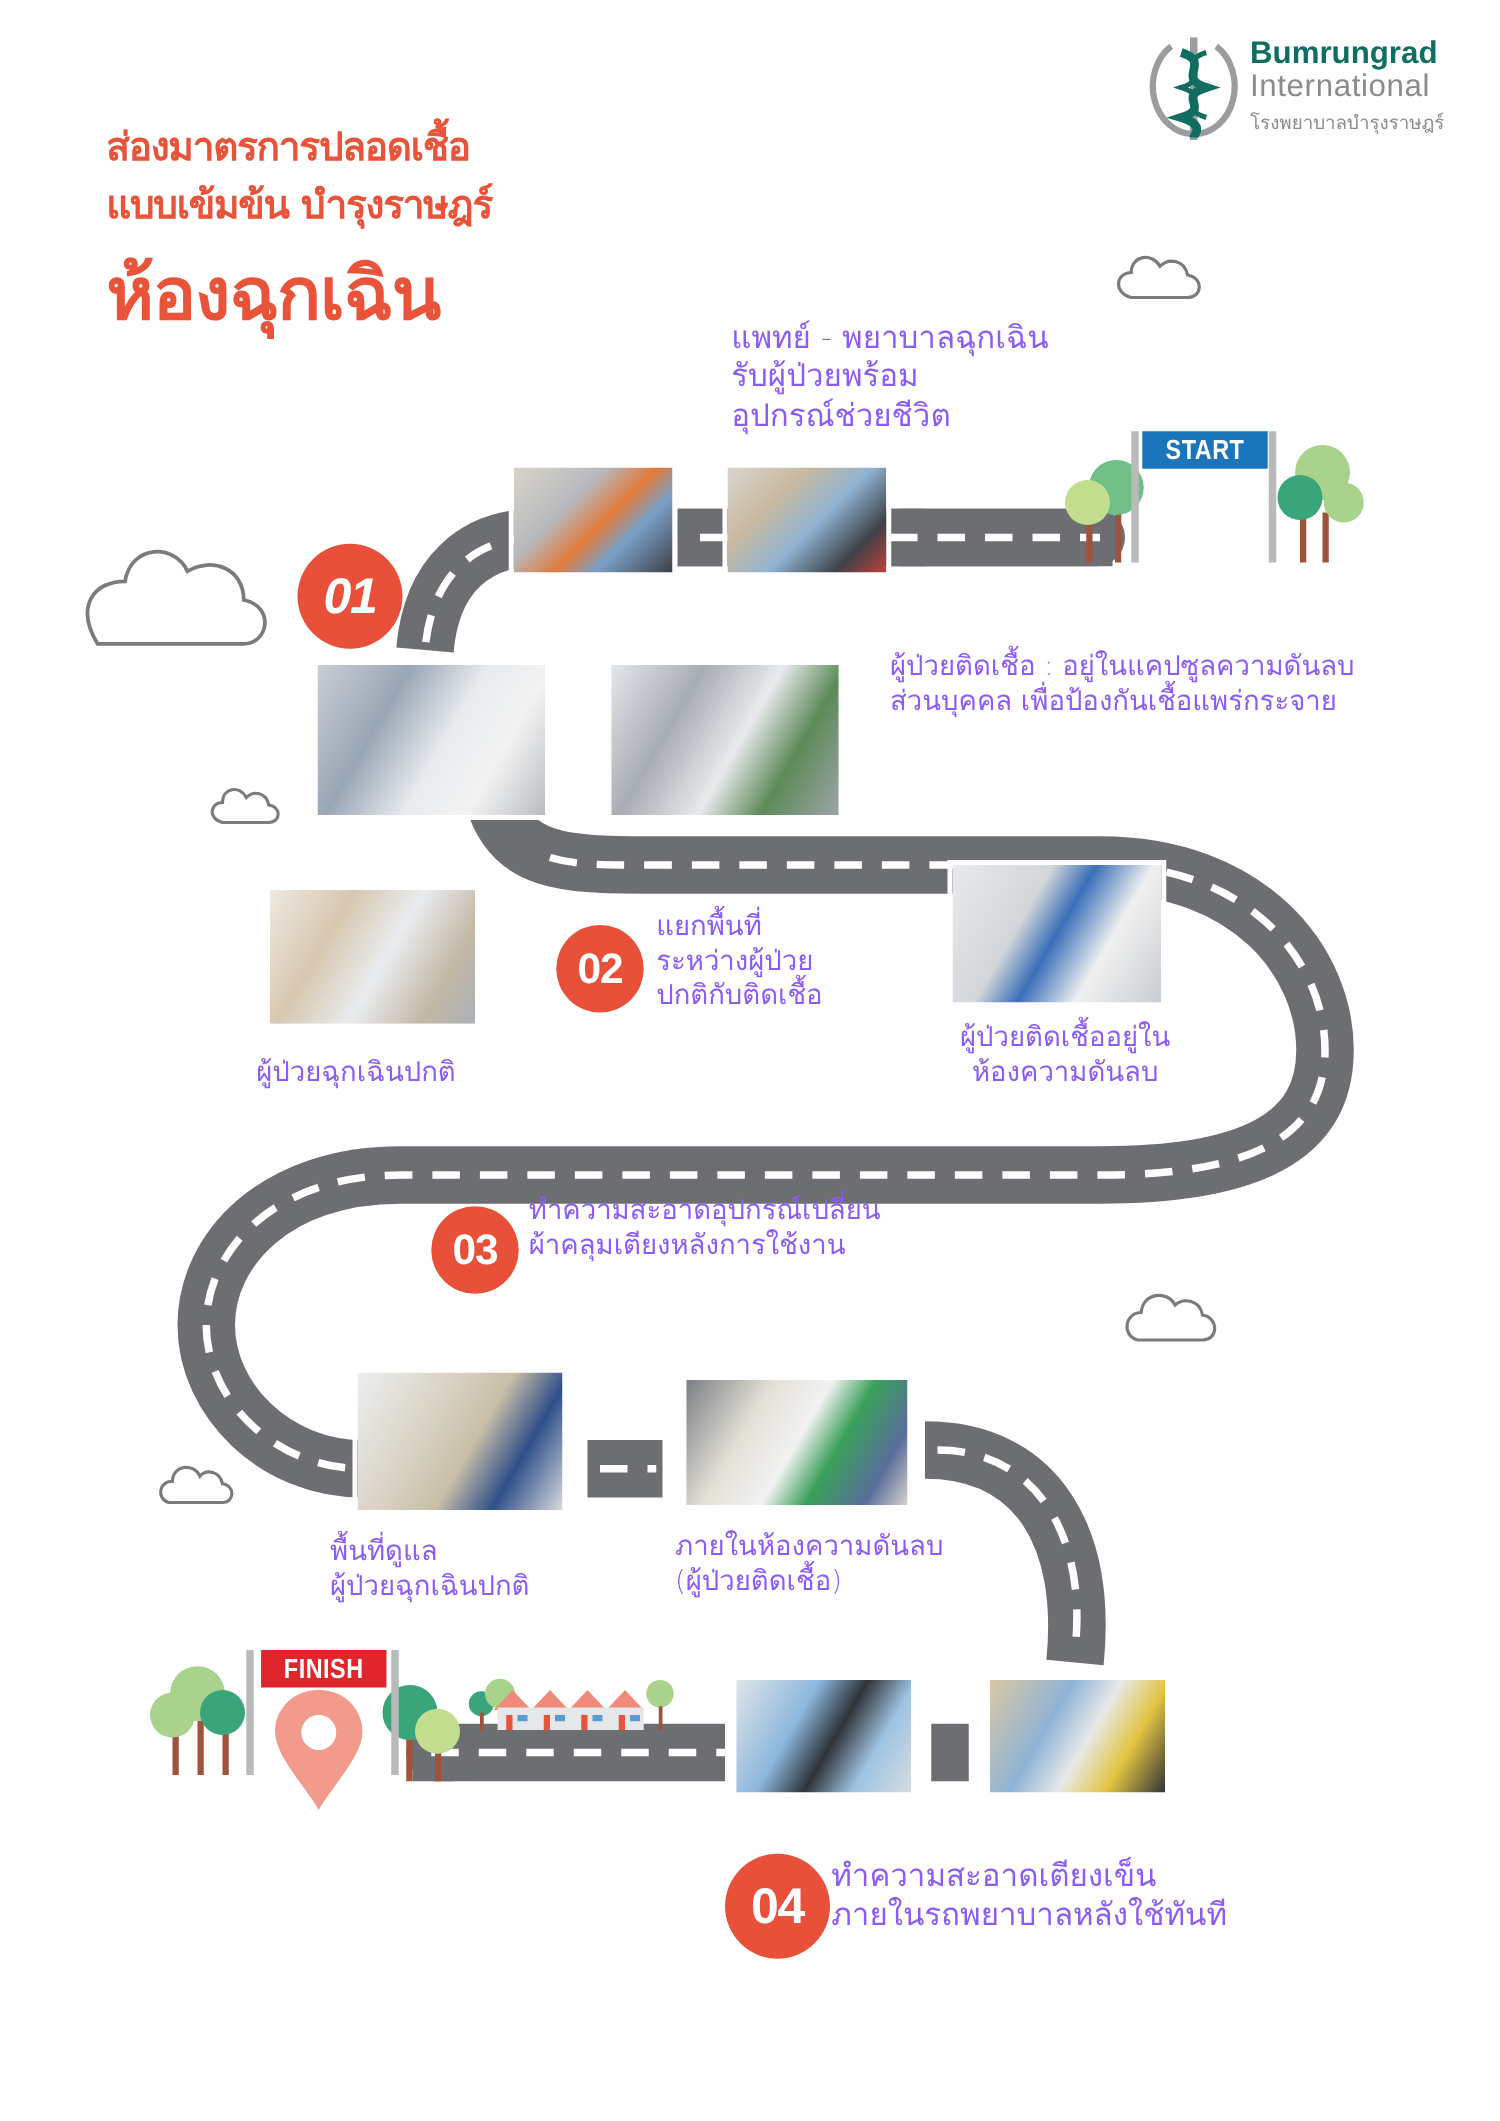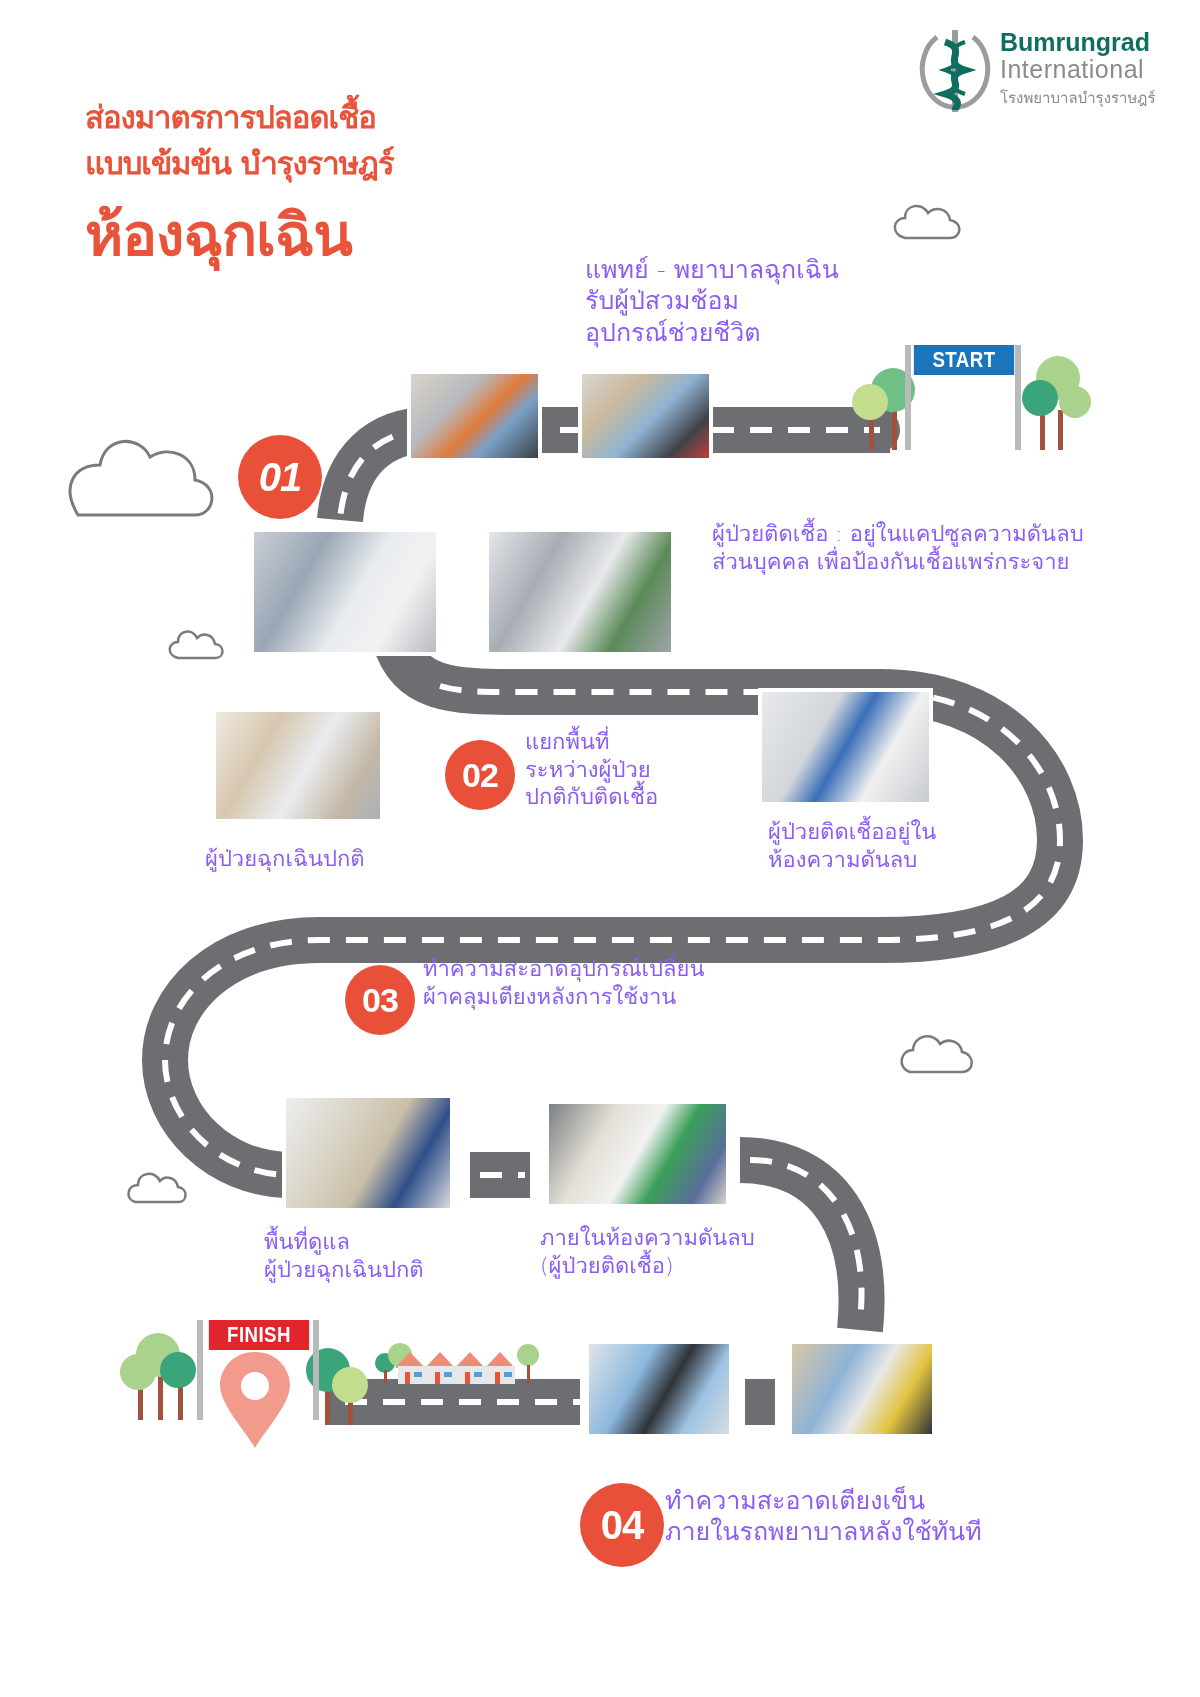--- a/index.html
+++ b/index.html
@@ -162,21 +162,21 @@
 <div class="pole" style="left:905px;top:345px;height:105px;"></div>
 <div class="pole" style="left:1015px;top:345px;height:105px;"></div>
 <div class="sign start-sign" style="left:905px;top:345px;width:118px;height:30px;">START</div>
 
 <div class="pole" style="left:197px;top:1320px;height:100px;"></div>
 <div class="pole" style="left:313px;top:1320px;height:100px;"></div>
 <div class="sign finish-sign" style="left:200px;top:1320px;width:118px;height:30px;">FINISH</div>
 
 <div class="caption cap-lg" style="left:585px;top:254px;">
   <div>แพทย์ - พยาบาลฉุกเฉิน</div>
-  <div>รับผู้ป่สวมช้อม</div>
+  <div>รับผู้ป่วยพร้อม</div>
   <div>อุปกรณ์ช่วยชีวิต</div>
 </div>
 <div class="photo" style="left:407px;top:370px;width:135px;height:92px;">
   <div class="ph" style="background:linear-gradient(135deg,#d8d4c8 0%,#b7b9bd 35%,#e07a3a 55%,#7aa0c8 70%,#3c3f45 100%);"></div>
 </div>
 <div class="photo" style="left:578px;top:370px;width:135px;height:92px;">
   <div class="ph" style="background:linear-gradient(135deg,#d9d6cf 0%,#c9b99f 30%,#8fb3d2 55%,#3f4248 80%,#c2403a 100%);"></div>
 </div>
 <div class="badge" style="left:238px;top:435px;font-style:italic;">01</div>
 <div class="photo" style="left:250px;top:528px;width:190px;height:128px;">
@@ -196,21 +196,21 @@
 <div class="caption cap-md" style="left:205px;top:845px;">ผู้ป่วยฉุกเฉินปกติ</div>
 <div class="badge sm" style="left:445px;top:740px;">02</div>
 <div class="caption cap-md" style="left:525px;top:728px;">
   <div>แยกพื้นที่</div>
   <div>ระหว่างผู้ป่วย</div>
   <div>ปกติกับติดเชื้อ</div>
 </div>
 <div class="photo" style="left:758px;top:688px;width:175px;height:118px;">
   <div class="ph" style="background:linear-gradient(120deg,#e8eaec 0%,#d2d6da 35%,#3a6fb8 50%,#f0f0f0 70%,#c8ccd0 100%);"></div>
 </div>
-<div class="caption cap-md" style="left:768px;top:818px;text-align:left;">
+<div class="caption cap-md" style="left:768px;top:818px;text-align:center;font-family:Liberation Mono, monospace;">
   <div>ผู้ป่วยติดเชื้ออยู่ใน</div>
   <div>ห้องความดันลบ</div>
 </div>
 
 <div class="badge sm" style="left:345px;top:965px;">03</div>
 <div class="caption cap-md" style="left:423px;top:955px;">
   <div>ทำความสะอาดอุปกรณ์เปลี่ยน</div>
   <div>ผ้าคลุมเตียงหลังการใช้งาน</div>
 </div>
 <div class="photo" style="left:282px;top:1094px;width:172px;height:118px;">

